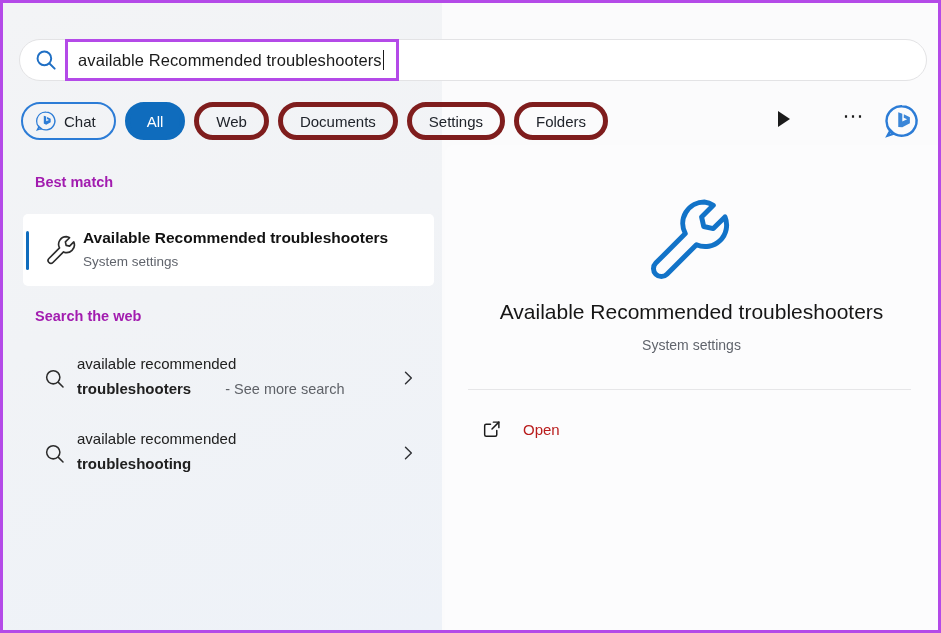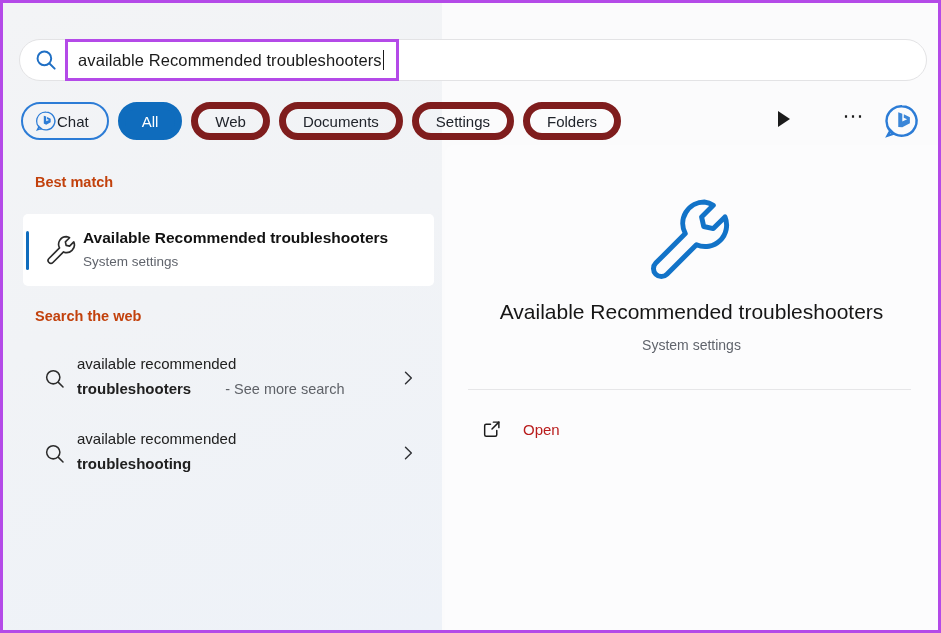--- a/index.html
+++ b/index.html
@@ -115,27 +115,28 @@
   .pill {
     height: 38px;
     box-sizing: border-box;
     border-radius: 19px;
     display: flex;
     align-items: center;
     padding: 0 17px;
     font-size: 15px;
     color: #20242b;
     background: transparent;
-    border: 7px solid #7f1d1d;
+    border: 5px solid #7f1d1d;
     white-space: nowrap;
   }
   .pill.chat {
     border: 2px solid #2c7cd6;
     padding-left: 12px;
     padding-right: 18px;
+    gap: 7px;
   }
   .pill.active {
     background: #0f6cbd;
     border-color: #0f6cbd;
     color: #ffffff;
   }
   #chat-bubble-icon { width: 22px; height: 22px; flex: none; }
 
   #more-arrow {
     position: absolute;
@@ -166,21 +167,21 @@
     width: 38px;
     height: 36px;
   }
 
   
   .section-head {
     position: absolute;
     left: 32px;
     font-size: 14.5px;
     font-weight: bold;
-    color: #c2410c;
+    color: #a21caf;
   }
   #best-match-head { top: 171px; }
   #web-head { top: 305px; }
 
   #best-match-row {
     position: absolute;
     left: 20px;
     top: 211px;
     width: 411px;
     height: 72px;

